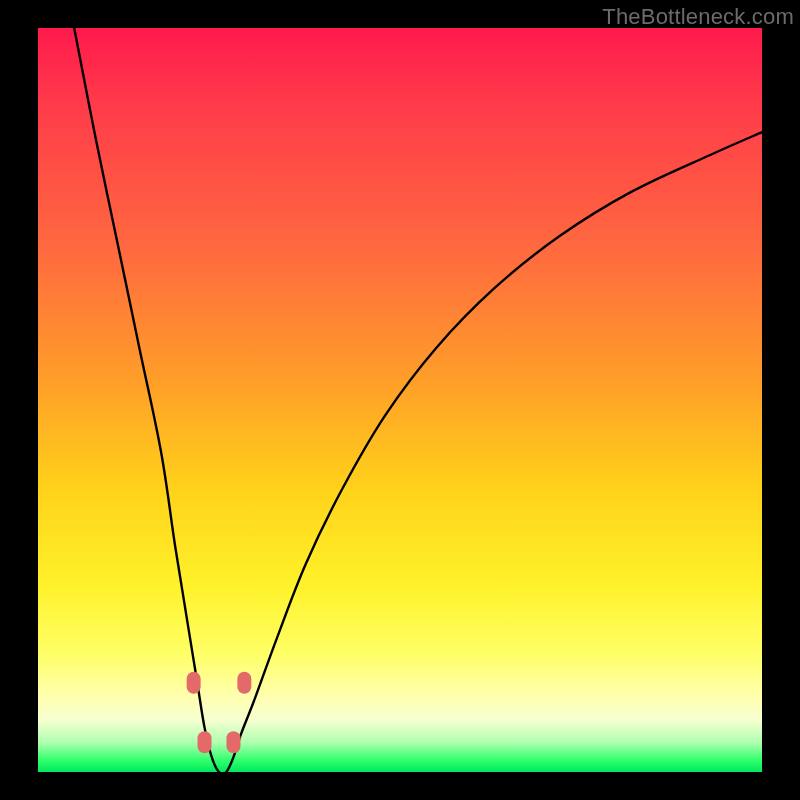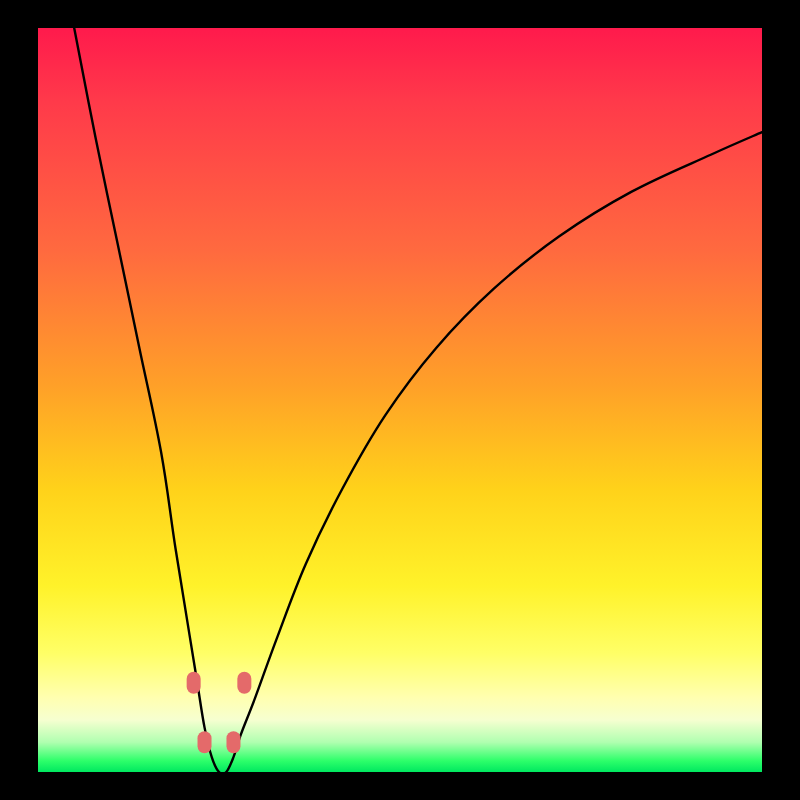--- a/index.html
+++ b/index.html
@@ -70,13 +70,14 @@
         <path id="curve-path" fill="none" stroke-width="2.4" stroke-linecap="round" stroke-linejoin="round" stroke="#000000" d="M 36.20 0.00 C 40.11 20.09, 50.10 72.76, 57.92 111.60 C 65.74 150.44, 71.82 178.26, 79.64 215.76 C 87.46 253.26, 93.54 282.42, 101.36 319.92 C 109.18 357.42, 116.56 387.92, 123.08 424.08 C 129.60 460.24, 132.35 487.32, 137.56 520.80 C 142.77 554.28, 148.13 585.97, 152.04 610.08 C 155.95 634.19, 156.67 638.65, 159.28 654.72 C 161.89 670.79, 163.91 685.97, 166.52 699.36 C 169.13 712.75, 171.15 721.08, 173.76 729.12 C 176.37 737.16, 178.39 741.32, 181.00 744.00 C 183.61 746.68, 185.63 746.68, 188.24 744.00 C 190.85 741.32, 192.87 735.82, 195.48 729.12 C 198.09 722.42, 198.81 717.51, 202.72 706.80 C 206.63 696.09, 210.68 687.01, 217.20 669.60 C 223.72 652.19, 229.80 634.19, 238.92 610.08 C 248.04 585.97, 256.15 562.46, 267.88 535.68 C 279.61 508.90, 289.74 488.06, 304.08 461.28 C 318.42 434.50, 330.58 412.32, 347.52 386.88 C 364.46 361.44, 378.65 342.69, 398.20 319.92 C 417.75 297.15, 433.97 280.49, 456.12 260.40 C 478.27 240.31, 496.52 225.73, 521.28 208.32 C 546.04 190.91, 566.31 178.41, 593.68 163.68 C 621.05 148.95, 649.86 137.19, 673.32 126.48 C 696.78 115.77, 714.88 108.18, 724.00 104.16"></path>
       </g>
       <g id="markers">
           <rect x="148.66" y="643.72" width="14" height="22" rx="7" ry="7" fill="#e46a6a"></rect>
           <rect x="199.34" y="643.72" width="14" height="22" rx="7" ry="7" fill="#e46a6a"></rect>
           <rect x="159.52" y="703.24" width="14" height="22" rx="7" ry="7" fill="#e46a6a"></rect>
           <rect x="188.48" y="703.24" width="14" height="22" rx="7" ry="7" fill="#e46a6a"></rect>
         </g>
     </svg>
   </div>
+  <div class="watermark">TheBottleneck.com</div>
 </div>
 
 </body></html>

